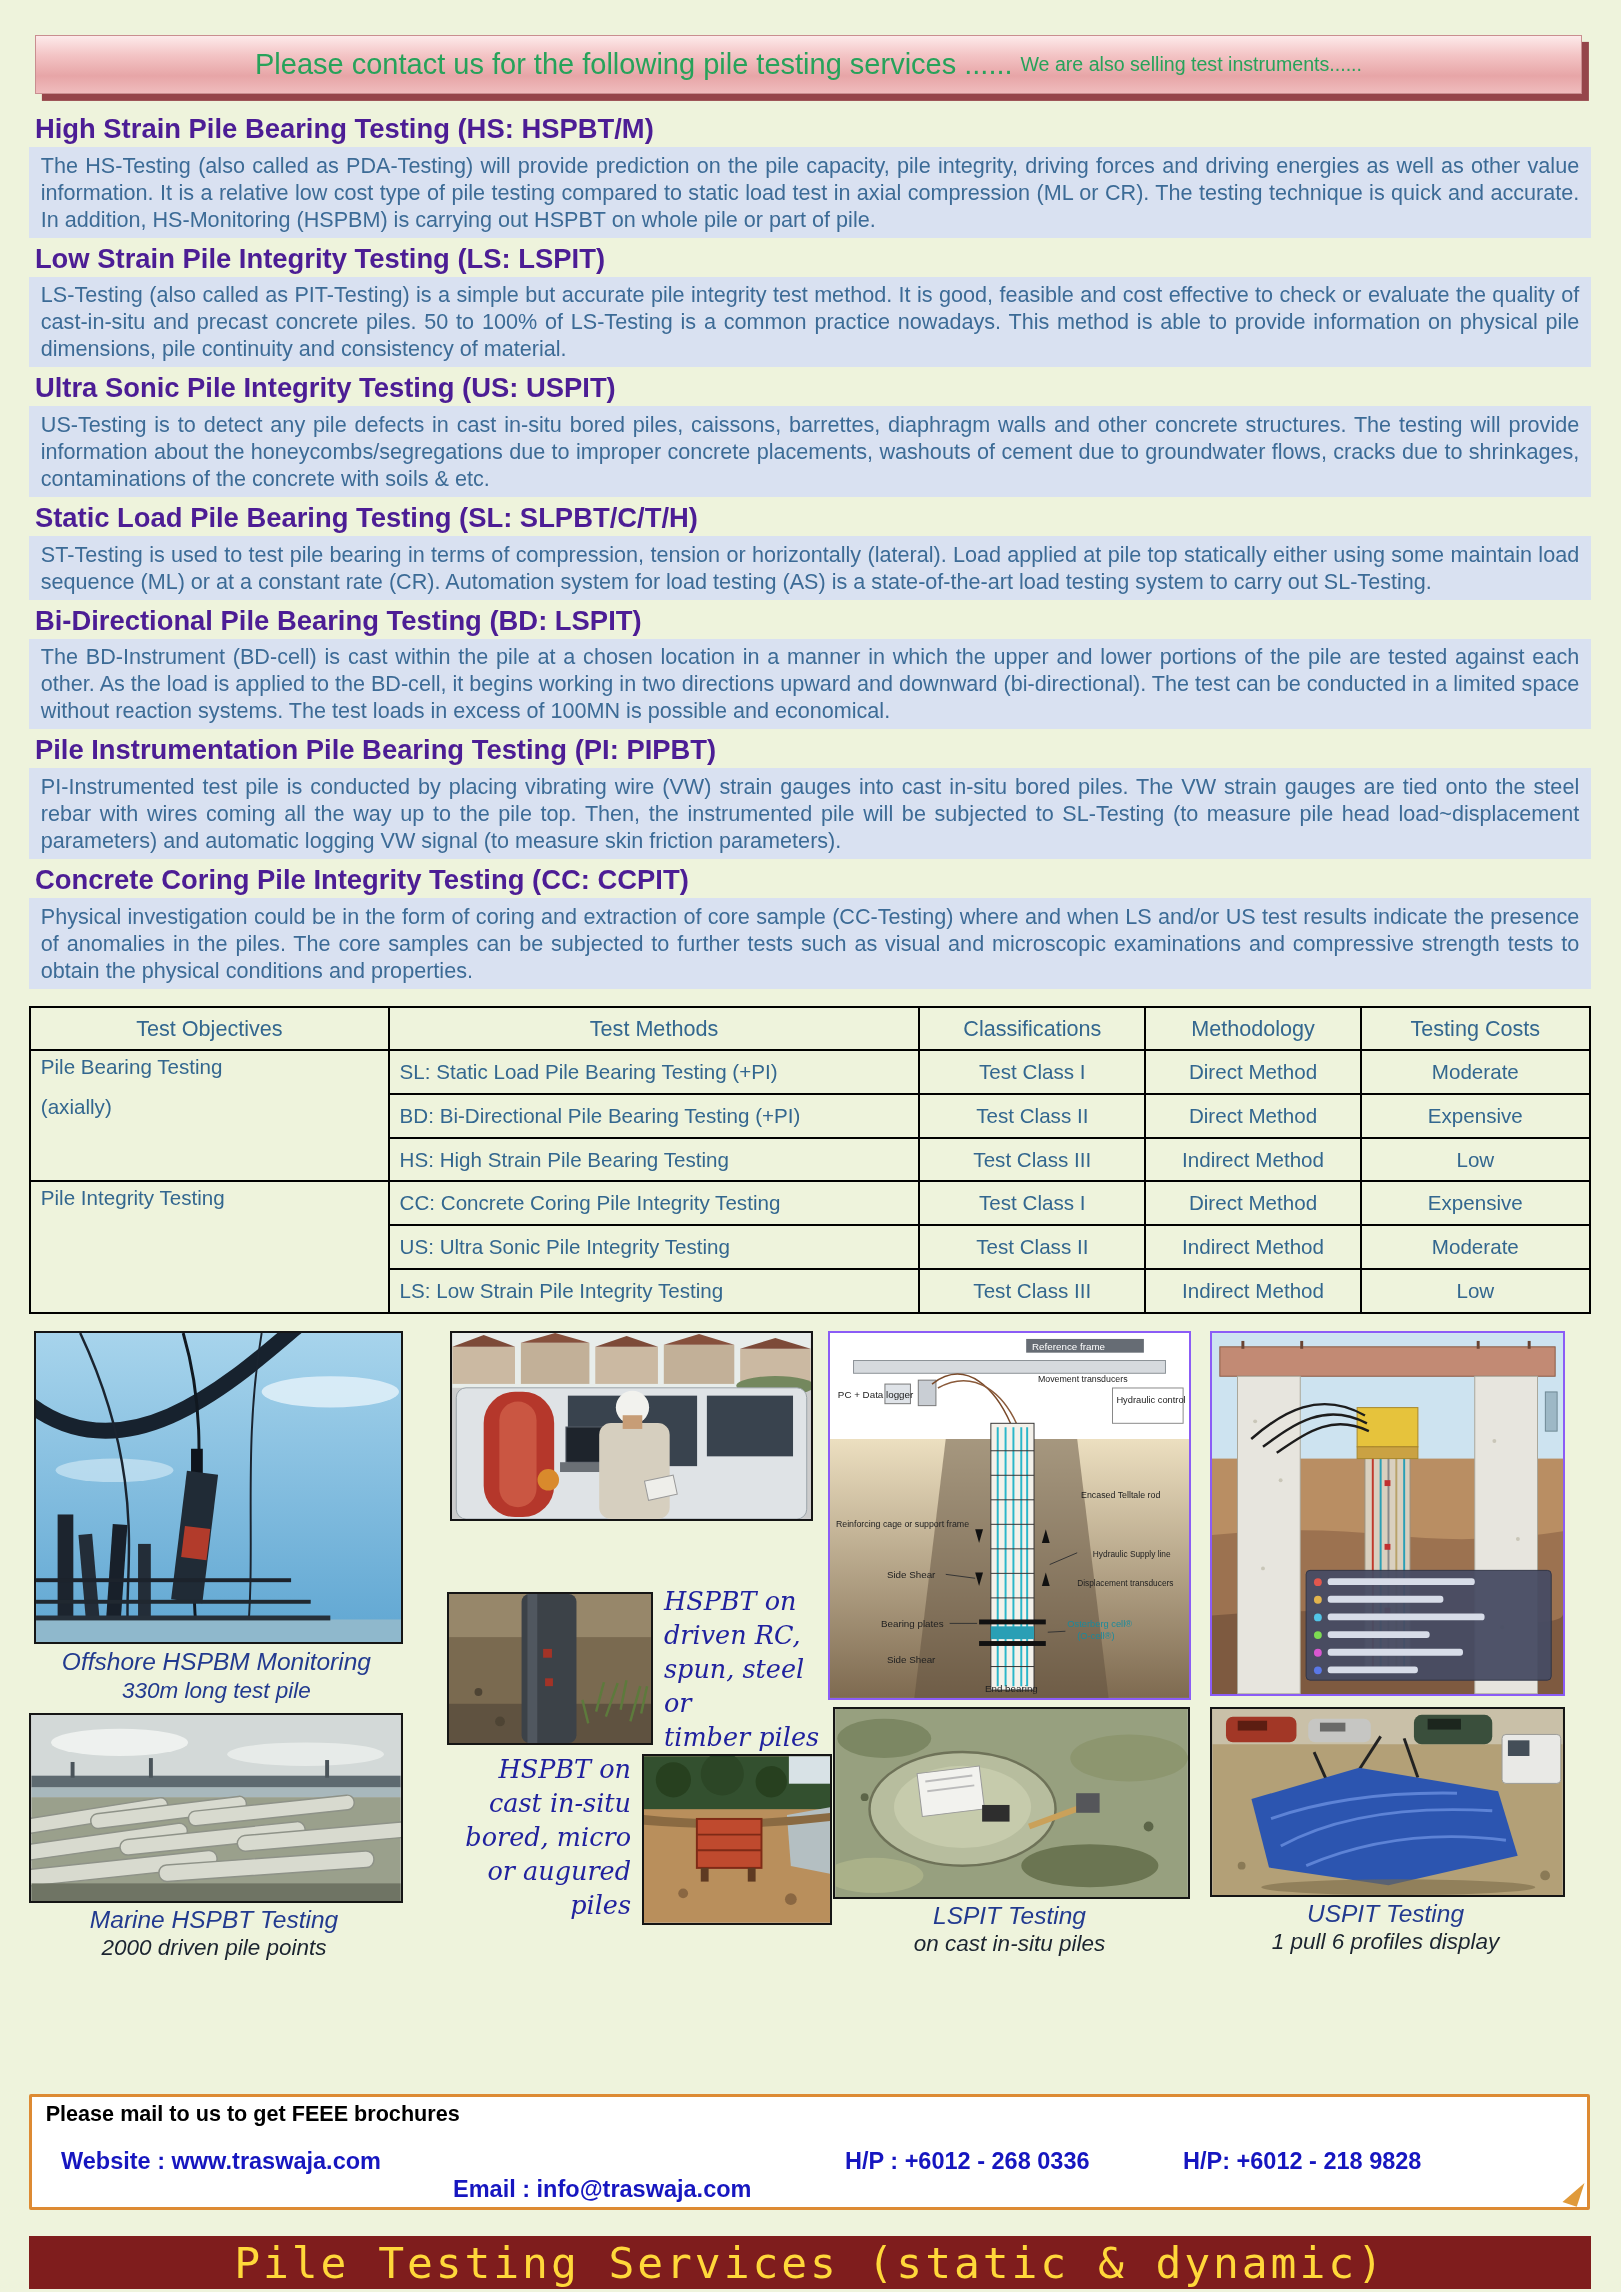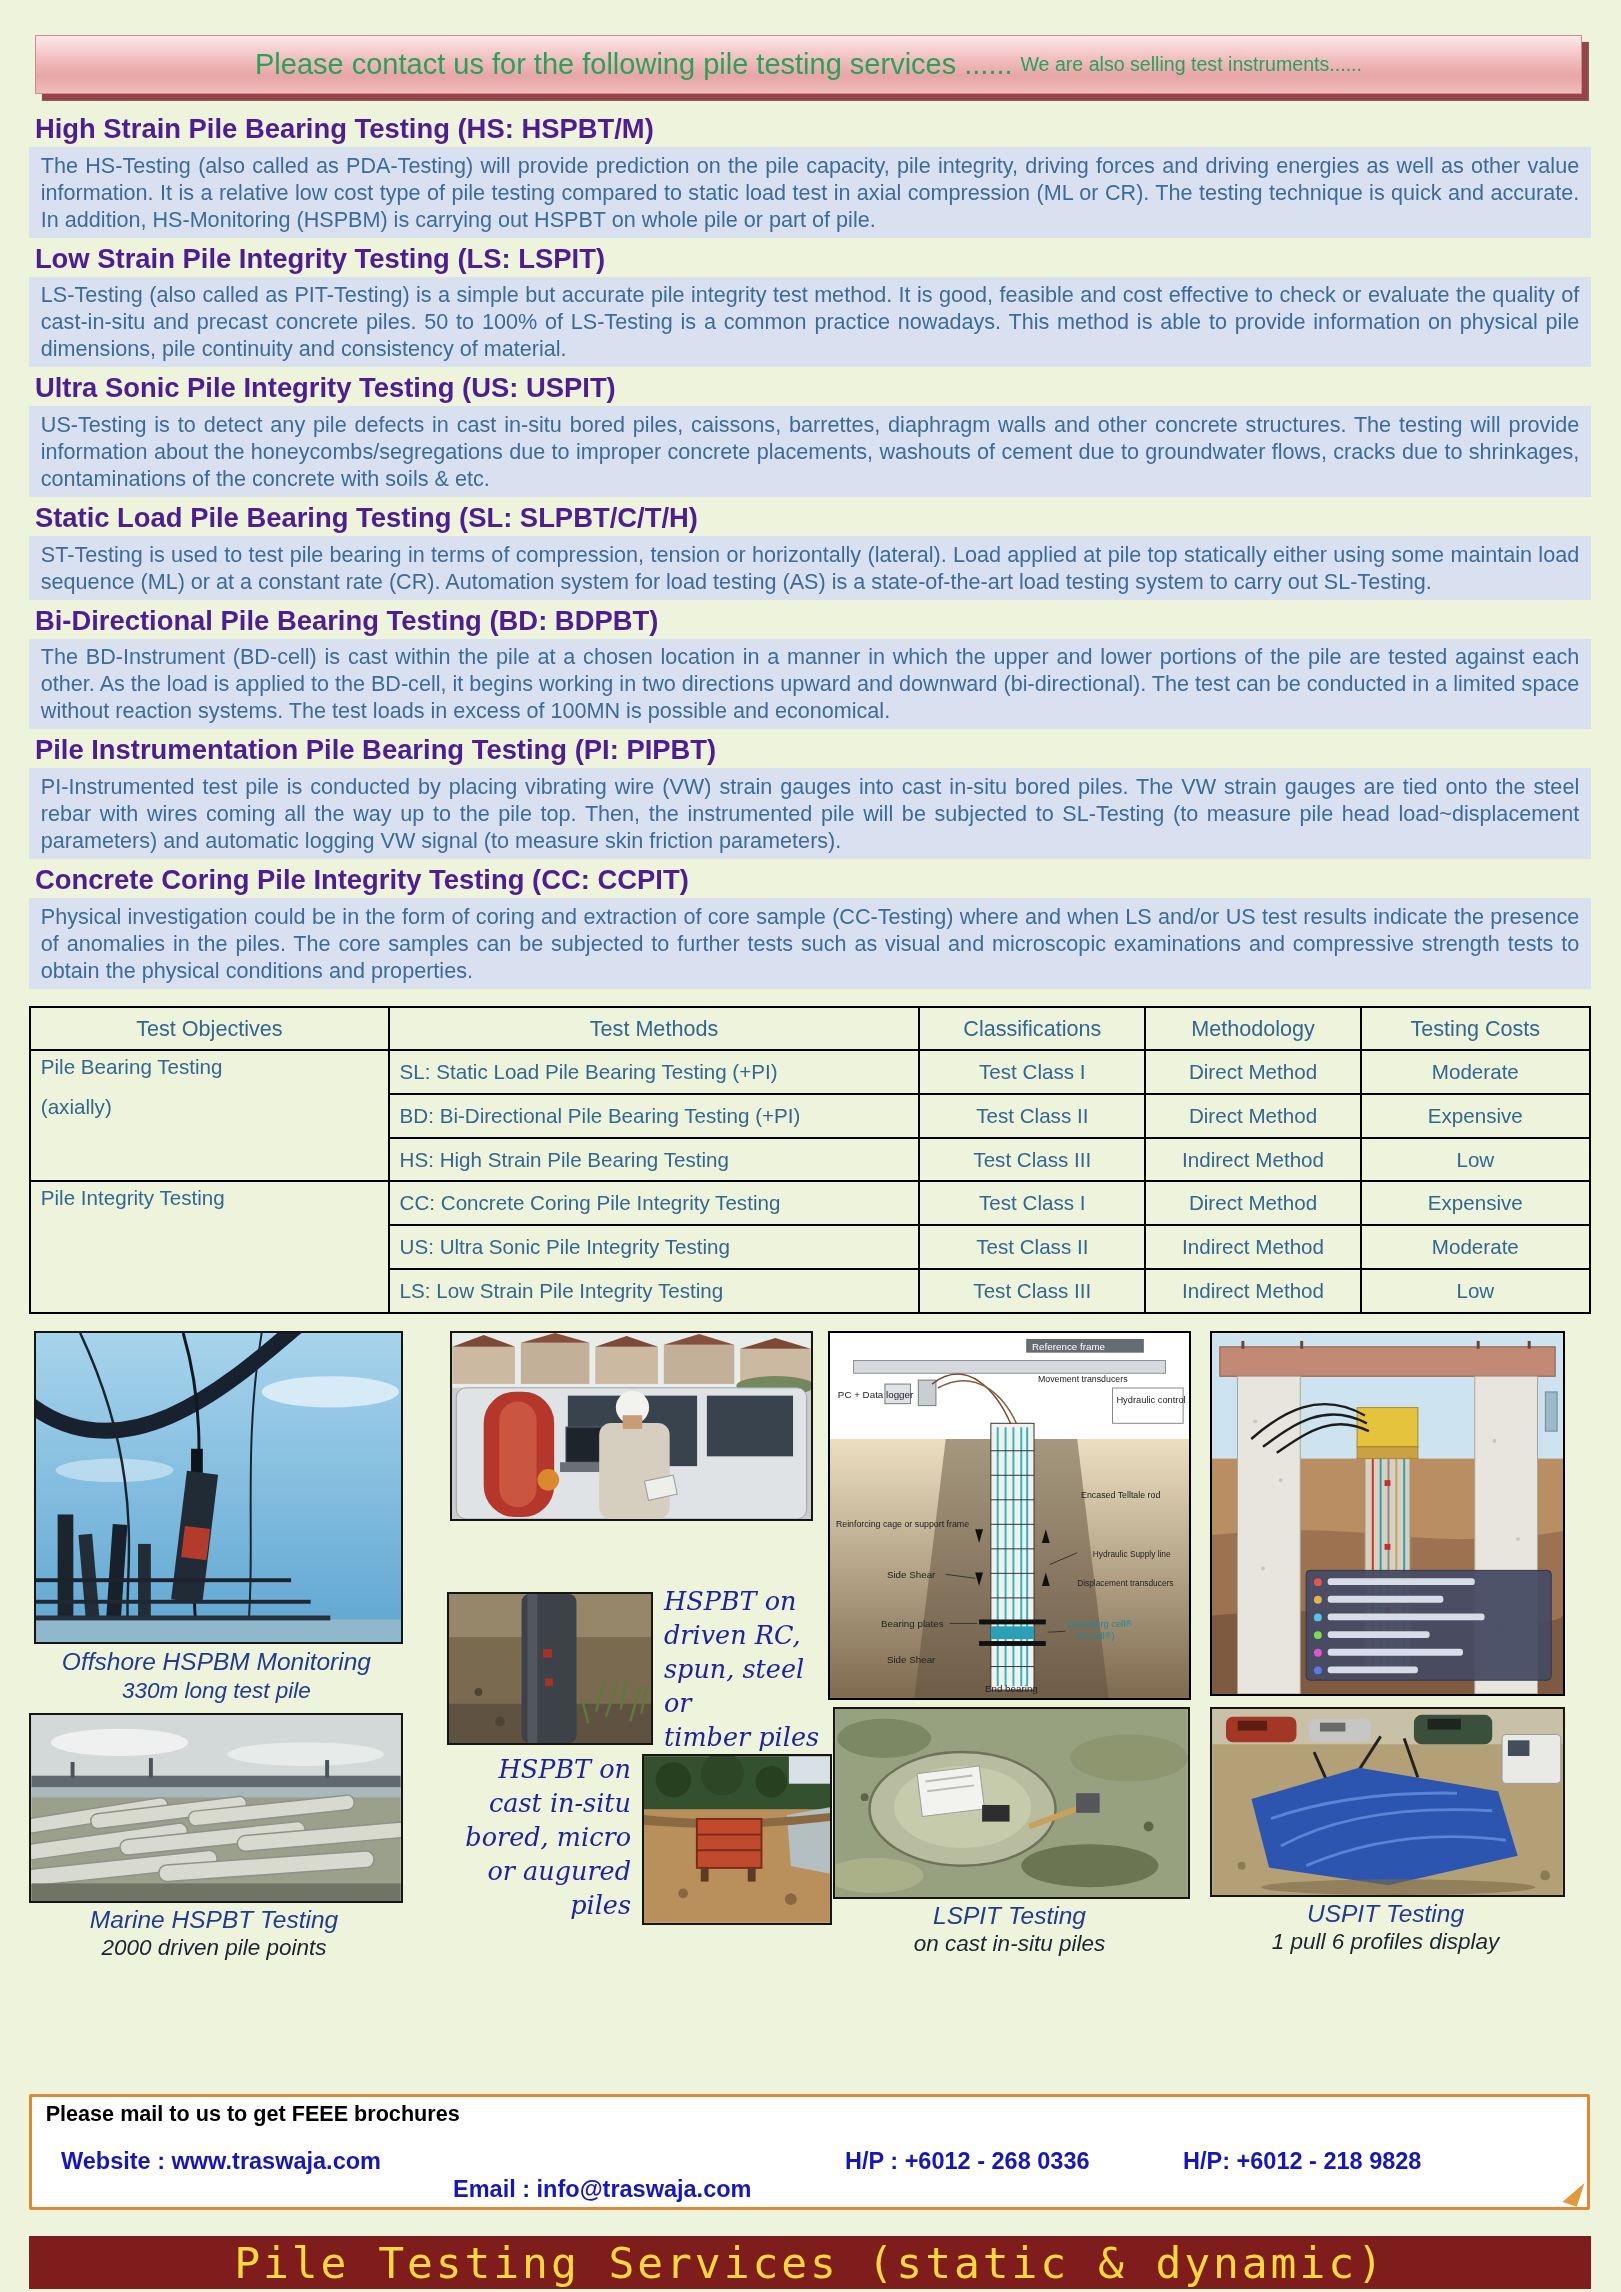--- a/index.html
+++ b/index.html
@@ -25,21 +25,21 @@
   table.testtable th{font-size:21.6px;font-weight:normal;text-align:center;height:33px;}
   table.testtable td{font-size:20.6px;height:34px;}
   td.c{text-align:center;}
   td.obj{vertical-align:top;padding-top:7.8px;}
   td.obj .l2{margin-top:15.7px;}
   .w-obj{width:23%;} .w-met{width:34%;} .w-cls{width:14.5%;} .w-mth{width:13.8%;} .w-cst{width:14.7%;}
 
   
   .gallery{position:relative;width:1562px;height:639px;margin-top:17.6px;}
   .ph{position:absolute;border:2.9px solid #151515;background:#ccc;overflow:hidden;}
-  .dg{position:absolute;border:2px solid #000000;background:#fff;overflow:hidden;}
+  .dg{position:absolute;border:2px solid #8b5cf6;background:#fff;overflow:hidden;}
   .cap{position:absolute;text-align:center;font-style:italic;}
   .cap .l1{color:#223a8f;font-size:24.5px;line-height:29px;font-weight:500;}
   .cap .l2{color:#1b2430;font-size:22.5px;line-height:27.4px;}
   .note{position:absolute;font-family:"DejaVu Serif",serif;font-style:italic;color:#20219e;
     font-size:25.5px;line-height:34px;white-space:pre-line;}
   .svgfill{display:block;width:100%;height:100%;}
 
   
   .contactbox{position:absolute;left:29px;top:2094px;width:1555px;height:110px;
     background:#ffffff;border:3.9px solid #dd8a33;border-radius:2px;}
@@ -80,21 +80,21 @@
     </div>
     <div class="section">
       <h2>Ultra Sonic Pile Integrity Testing (US: USPIT)</h2>
       <div class="para">US-Testing is to detect any pile defects in cast in-situ bored piles, caissons, barrettes, diaphragm walls and other concrete structures. The testing will provide information about the honeycombs/segregations due to improper concrete placements, washouts of cement due to groundwater flows, cracks due to shrinkages, contaminations of the concrete with soils &amp; etc.</div>
     </div>
     <div class="section">
       <h2>Static Load Pile Bearing Testing (SL: SLPBT/C/T/H)</h2>
       <div class="para">ST-Testing is used to test pile bearing in terms of compression, tension or horizontally (lateral). Load applied at pile top statically either using some maintain load sequence (ML) or at a constant rate (CR). Automation system for load testing (AS) is a state-of-the-art load testing system to carry out SL-Testing.</div>
     </div>
     <div class="section">
-      <h2>Bi-Directional Pile Bearing Testing (BD: BDPBT)</h2>
+      <h2>Bi-Directional Pile Bearing Testing (BD: LSPIT)</h2>
       <div class="para">The BD-Instrument (BD-cell) is cast within the pile at a chosen location in a manner in which the upper and lower portions of the pile are tested against each other. As the load is applied to the BD-cell, it begins working in two directions upward and downward (bi-directional). The test can be conducted in a limited space without reaction systems. The test loads in excess of 100MN is possible and economical.</div>
     </div>
     <div class="section">
       <h2>Pile Instrumentation Pile Bearing Testing (PI: PIPBT)</h2>
       <div class="para">PI-Instrumented test pile is conducted by placing vibrating wire (VW) strain gauges into cast in-situ bored piles. The VW strain gauges are tied onto the steel rebar with wires coming all the way up to the pile top. Then, the instrumented pile will be subjected to SL-Testing (to measure pile head load~displacement parameters) and automatic logging VW signal (to measure skin friction parameters).</div>
     </div>
     <div class="section">
       <h2>Concrete Coring Pile Integrity Testing (CC: CCPIT)</h2>
       <div class="para">Physical investigation could be in the form of coring and extraction of core sample (CC-Testing) where and when LS and/or US test results indicate the presence of anomalies in the piles. The core samples can be subjected to further tests such as visual and microscopic examinations and compressive strength tests to obtain the physical conditions and properties.</div>
     </div>

